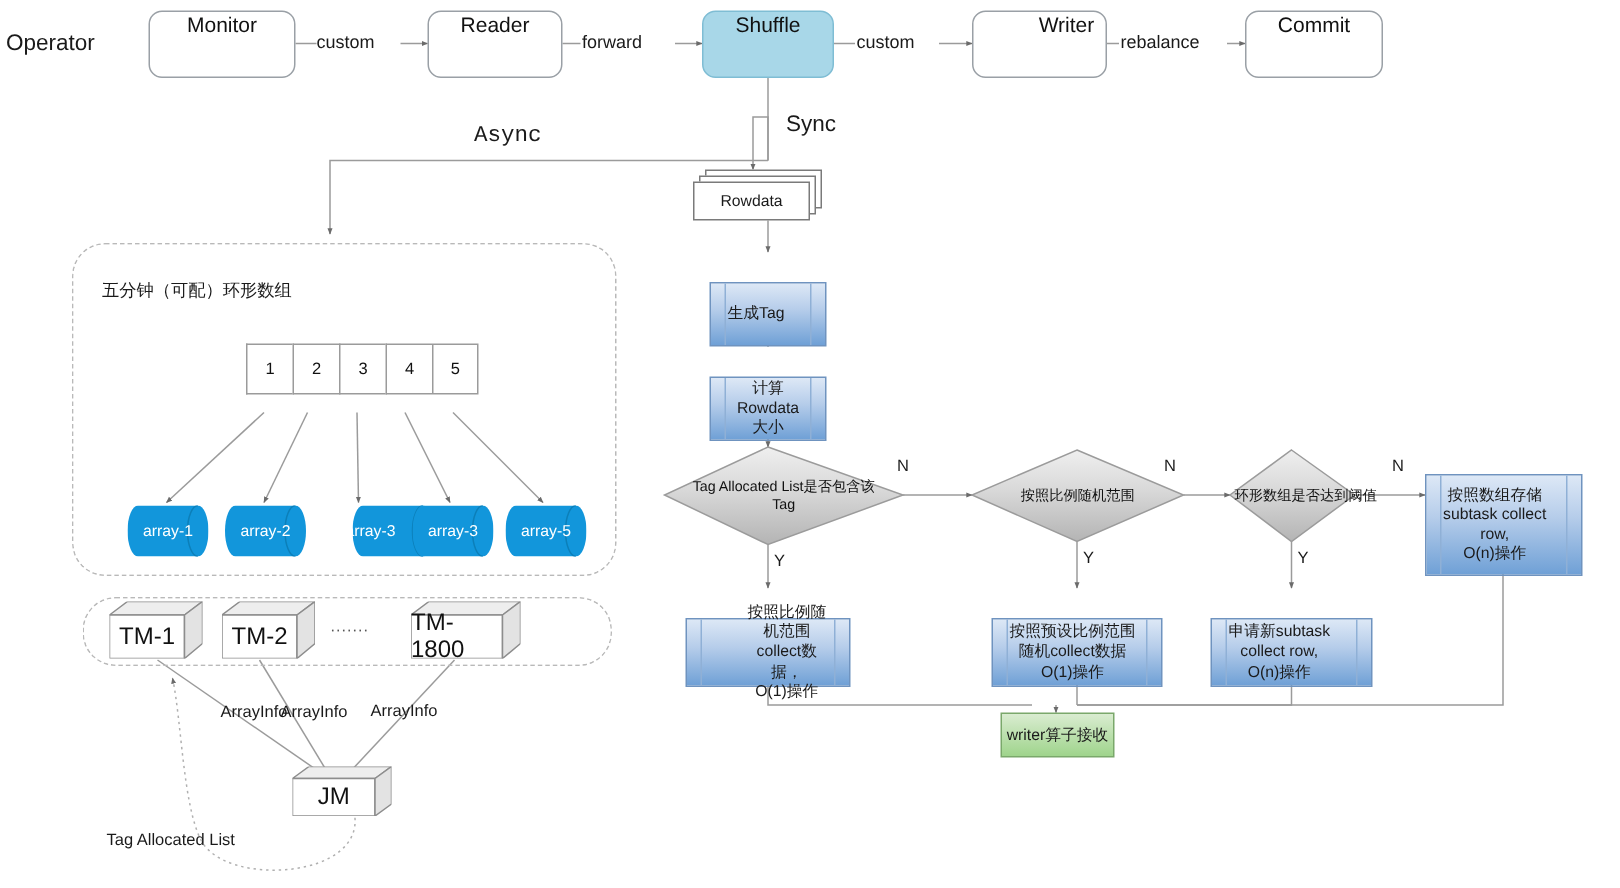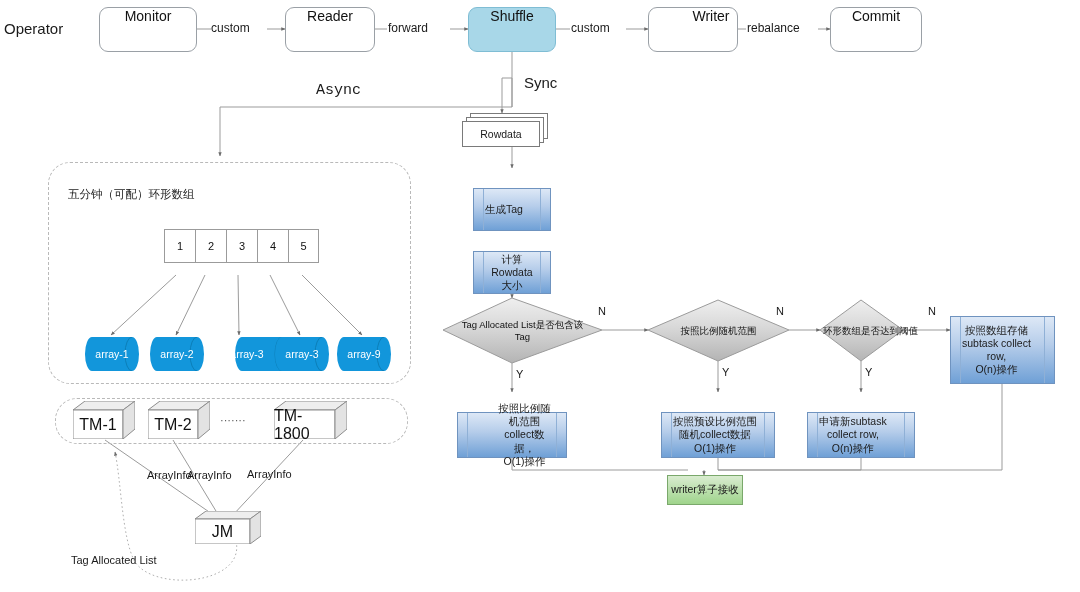--- a/index.html
+++ b/index.html
@@ -399,21 +399,21 @@
   <div class="cyl-txt">
     <span>array-3</span>
   </div>
 </div>
 <div class="cyl" style="left:337px; top:337px; width:54px; height:34px;">
   <svg width="54" height="34" viewBox="0 0 54 34">
     <path d="M7,0 H47 A7,17 0 0 1 47,34 H7 A7,17 0 0 1 7,0 Z" fill="#1296db"></path>
     <path d="M47,0 A7,17 0 0 0 47,34" fill="none" stroke="#0c7fb9" stroke-width="1"></path>
   </svg>
   <div class="cyl-txt">
-    <span>array-9</span>
+    <span>array-5</span>
   </div>
 </div>
 
 <div class="dash-box" style="left:55px; top:398px; width:353px; height:46px;"></div>
 
 <div class="cube" style="left:73px; top:401px; width:62px; height:38px;">
   <svg width="62" height="38" viewBox="0 0 62 38">
     <polygon points="0,9 12,0 62,0 50,9" fill="#eeeeee" stroke="#8d8d8d" stroke-width="1"></polygon>
     <polygon points="0,9 50,9 50,38 0,38" fill="#ffffff" stroke="#8d8d8d" stroke-width="1"></polygon>
     <polygon points="50,9 62,0 62,28 50,38" fill="#e3e3e3" stroke="#8d8d8d" stroke-width="1"></polygon>

